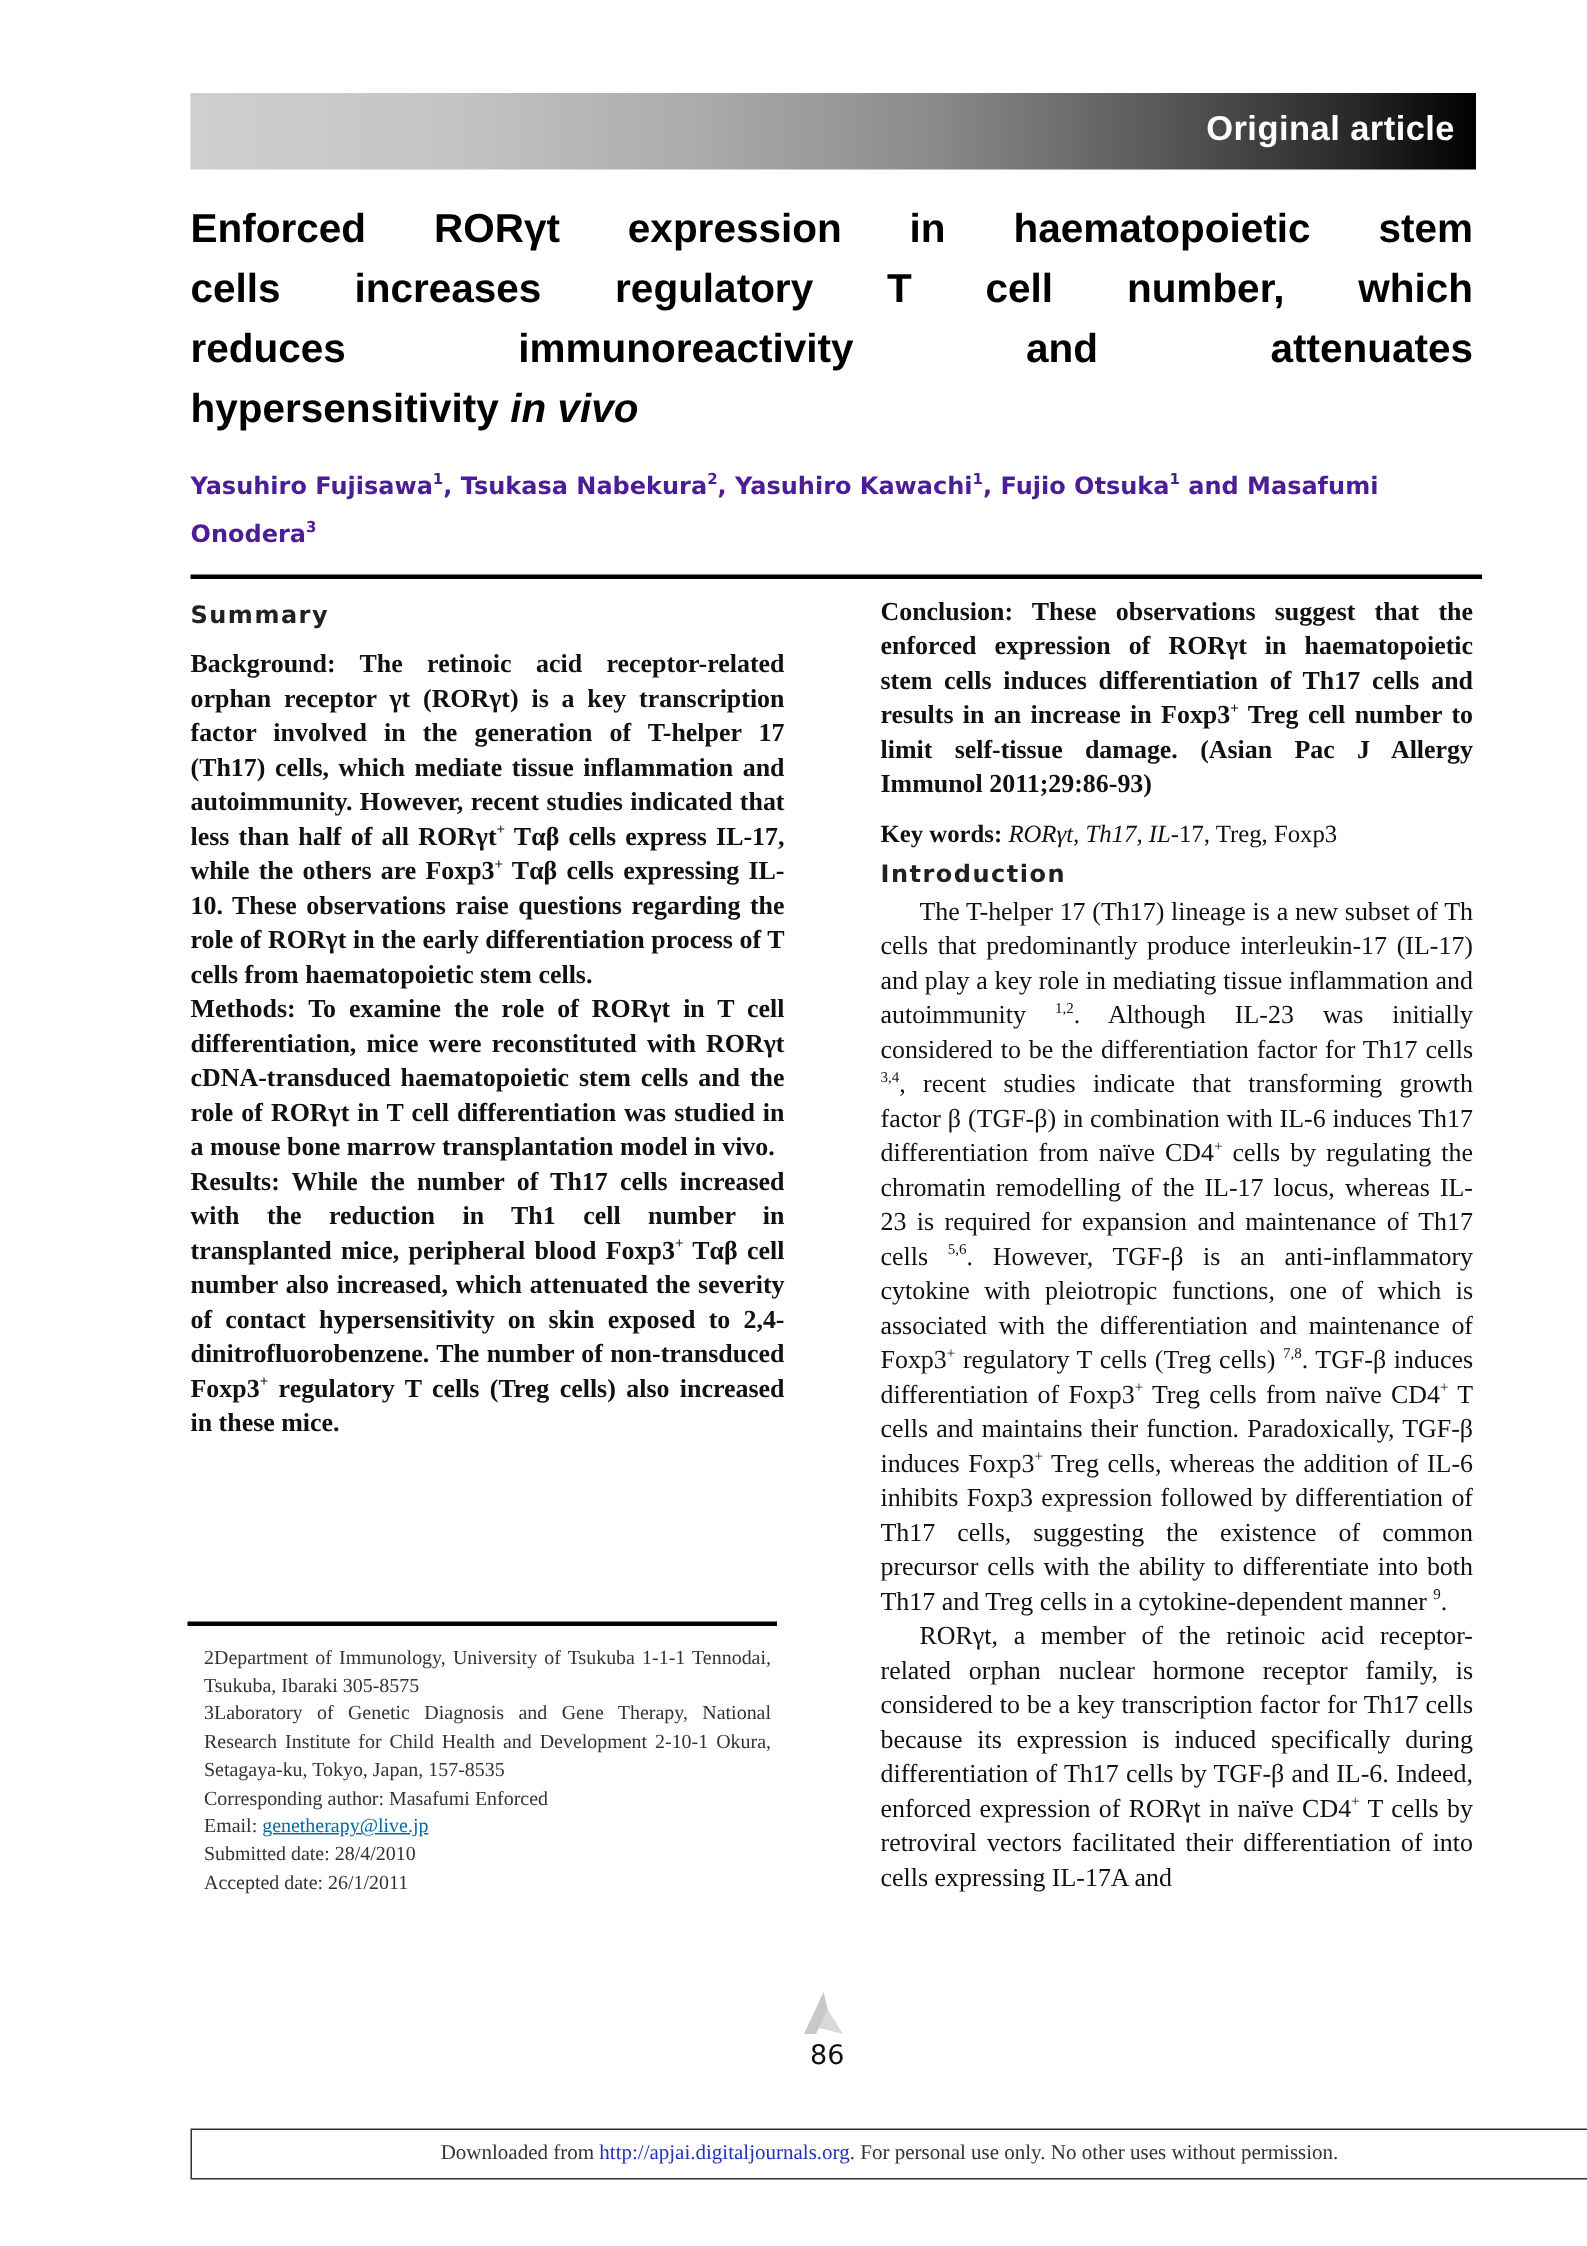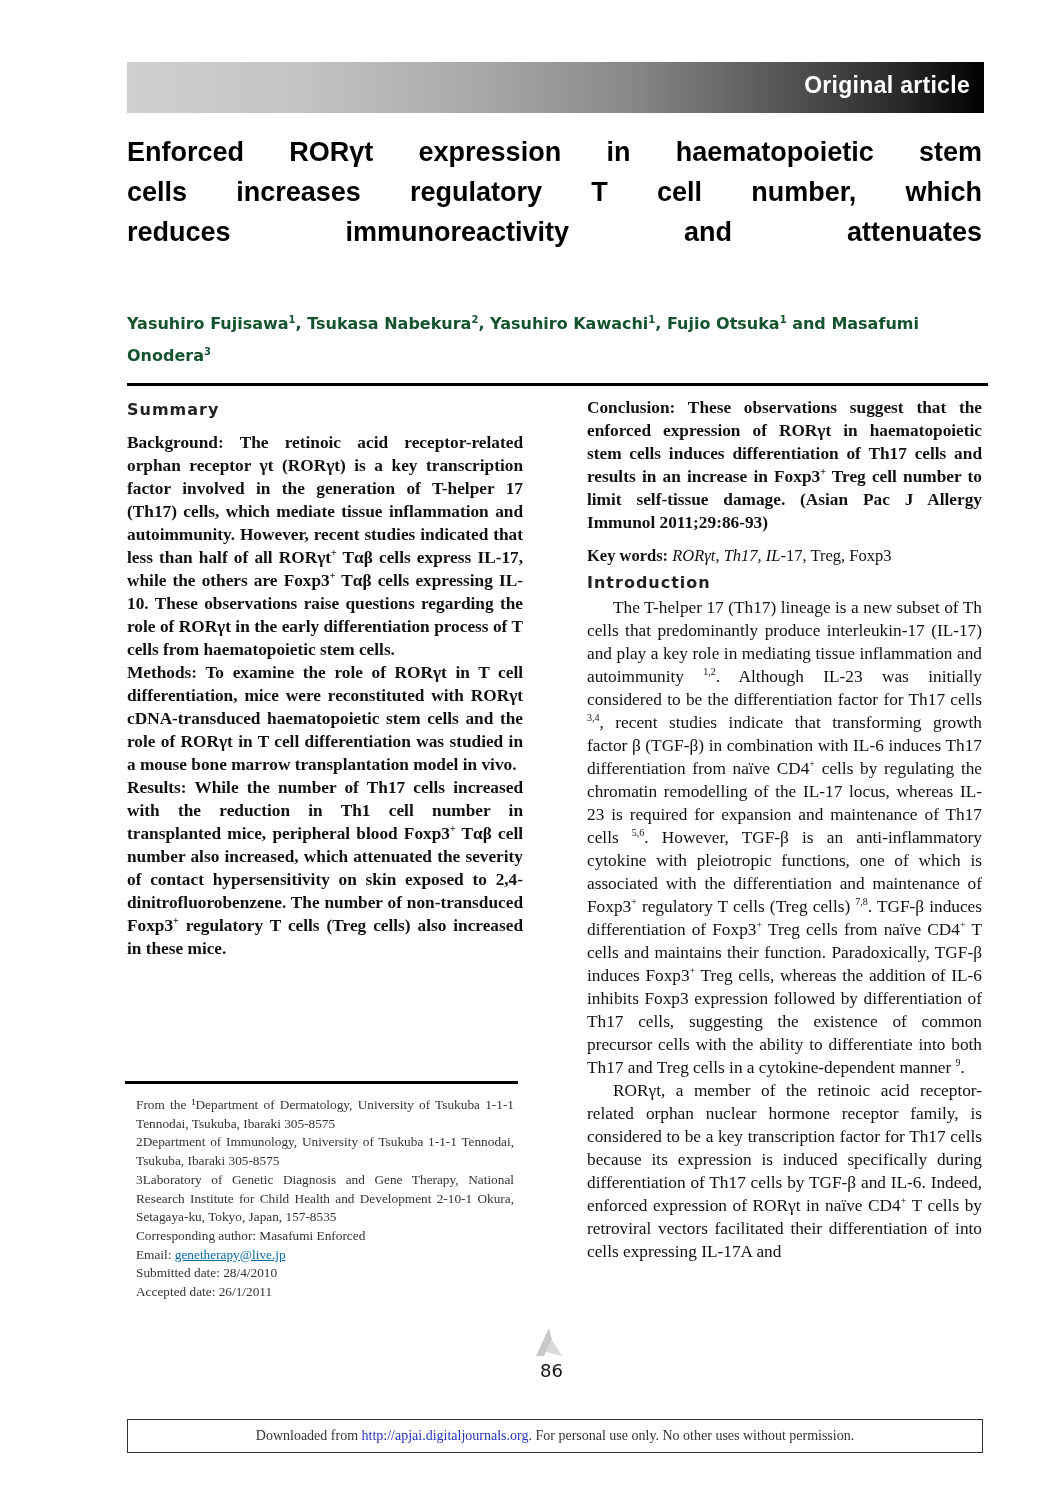--- a/index.html
+++ b/index.html
@@ -14,21 +14,21 @@
   }
   .title {
     position: absolute; left: 127px; top: 132px; width: 855px;
     font-family: "Liberation Sans", sans-serif; font-weight: bold; font-size: 27px; line-height: 40px;
     text-align: justify; text-align-last: left; color: #000;
   }
   .title .line { display: block; text-align: justify; text-align-last: justify; }
   .title .line.last { text-align-last: left; }
   .authors {
     position: absolute; left: 127px; top: 308px; width: 855px;
-    font-family: "DejaVu Sans", sans-serif; font-weight: bold; font-size: 16px; line-height: 32px; color: #14532d;
+    font-family: "DejaVu Sans", sans-serif; font-weight: bold; font-size: 16px; line-height: 32px; color: #4c1d95;
   }
   .authors sup { font-size: 10px; }
   .rule-top { position: absolute; left: 127px; top: 383px; width: 861px; height: 3px; background: #000; }
   .col { position: absolute; font-family: "Liberation Serif", serif; font-size: 17.3px; line-height: 23px; color: #111; text-align: justify; }
   .col-left { left: 127px; top: 396px; width: 396px; }
   .col-right { left: 587px; top: 396px; width: 395px; }
   .section-head { font-family: "DejaVu Sans", sans-serif; font-weight: bold; font-size: 16px; letter-spacing: 1px; margin: 2px 0 10px 0; color: #222; }
   .bold { font-weight: bold; }
   .para { margin: 0; }
   .indent { text-indent: 26px; }
@@ -37,38 +37,39 @@
   .intro-head { margin-top: 4px; margin-bottom: 2px; }
   .rule-foot { position: absolute; left: 125px; top: 1081px; width: 393px; height: 3px; background: #000; }
   .affil {
     position: absolute; left: 136px; top: 1096px; width: 378px;
     font-family: "Liberation Serif", serif; font-size: 13.3px; line-height: 18.7px; color: #333; text-align: justify;
   }
   .affil a { color: #0369a1; text-decoration: underline; }
   .logo { position: absolute; left: 532px; top: 1326px; width: 34px; height: 32px; }
   .page-num { position: absolute; left: 540px; top: 1360px; font-family: "DejaVu Sans", sans-serif; font-size: 18px; color: #111; }
   .download-box {
-    position: absolute; left: 127px; top: 1419px; width: 856px; height: 34px;
+    position: absolute; left: 127px; top: 1419px; width: 932px; height: 34px;
     border: 1.5px solid #333; box-sizing: border-box;
     font-family: "Liberation Serif", serif; font-size: 14px; color: #333;
     display: flex; align-items: center; justify-content: center;
   }
   .download-box a { color: #2233bb; text-decoration: none; }
 </style>
 </head>
 <body>
 
 <div class="banner">
   <span class="banner-label">Original article</span>
 </div>
 
 <h1 class="title" style="margin:0;">
   <span class="line">Enforced RORγt expression in haematopoietic stem</span>
   <span class="line">cells increases regulatory T cell number, which</span>
   <span class="line">reduces immunoreactivity and attenuates</span>
+  <span class="line last"><span>hypersensitivity </span><i>in vivo</i></span>
 </h1>
 
 <div class="authors">
   <span><span>Yasuhiro Fujisawa</span><sup>1</sup></span><span>, </span>
   <span><span>Tsukasa Nabekura</span><sup>2</sup></span><span>, </span>
   <span><span>Yasuhiro Kawachi</span><sup>1</sup></span><span>, </span>
   <span><span>Fujio Otsuka</span><sup>1</sup></span><span> and </span>
   <span><span>Masafumi Onodera</span><sup>3</sup></span>
 </div>
 
@@ -77,21 +78,20 @@
 <div class="col col-left">
   <div class="section-head">Summary</div>
   <p class="para bold"><span>Background:</span><span> The retinoic acid receptor-related orphan receptor γt (RORγt) is a key transcription factor involved in the generation of T-helper 17 (Th17) cells, which mediate tissue inflammation and autoimmunity. However, recent studies indicated that less than half of all RORγt</span><sup>+</sup><span> Tαβ cells express IL-17, while the others are Foxp3</span><sup>+</sup><span> Tαβ cells expressing IL-10. These observations raise questions regarding the role of RORγt in the early differentiation process of T cells from haematopoietic stem cells.</span></p>
   <p class="para bold"><span>Methods:</span><span> To examine the role of RORγt in T cell differentiation, mice were reconstituted with RORγt cDNA-transduced haematopoietic stem cells and the role of RORγt in T cell differentiation was studied in a mouse bone marrow transplantation model in vivo.</span></p>
   <p class="para bold"><span>Results:</span><span> While the number of Th17 cells increased with the reduction in Th1 cell number in transplanted mice, peripheral blood Foxp3</span><sup>+</sup><span> Tαβ cell number also increased, which attenuated the severity of contact hypersensitivity on skin exposed to 2,4-dinitrofluorobenzene. The number of non-transduced Foxp3</span><sup>+</sup><span> regulatory T cells (Treg cells) also increased in these mice.</span></p>
 </div>
 
 <div class="rule-foot"></div>
 
 <div class="affil">
-  <div>From the ¹Department of Dermatology, University of Tsukuba 1-1-1 Tennodai, Tsukuba, Ibaraki 305-8575</div>
   <div>2Department of Immunology, University of Tsukuba 1-1-1 Tennodai, Tsukuba, Ibaraki 305-8575</div>
   <div>3Laboratory of Genetic Diagnosis and Gene Therapy, National Research Institute for Child Health and Development 2-10-1 Okura, Setagaya-ku, Tokyo, Japan, 157-8535</div>
   <div>Corresponding author: Masafumi Enforced</div>
   <div><span>Email: </span><a>genetherapy@live.jp</a></div>
   <div>Submitted date: 28/4/2010</div>
   <div>Accepted date: 26/1/2011</div>
 </div>
 
 <div class="col col-right">
   <p class="para bold"><span>Conclusion:</span><span> These observations suggest that the enforced expression of RORγt in haematopoietic stem cells induces differentiation of Th17 cells and results in an increase in Foxp3</span><sup>+</sup><span> Treg cell number to limit self-tissue damage. (Asian Pac J Allergy Immunol 2011;29:86-93)</span></p>

